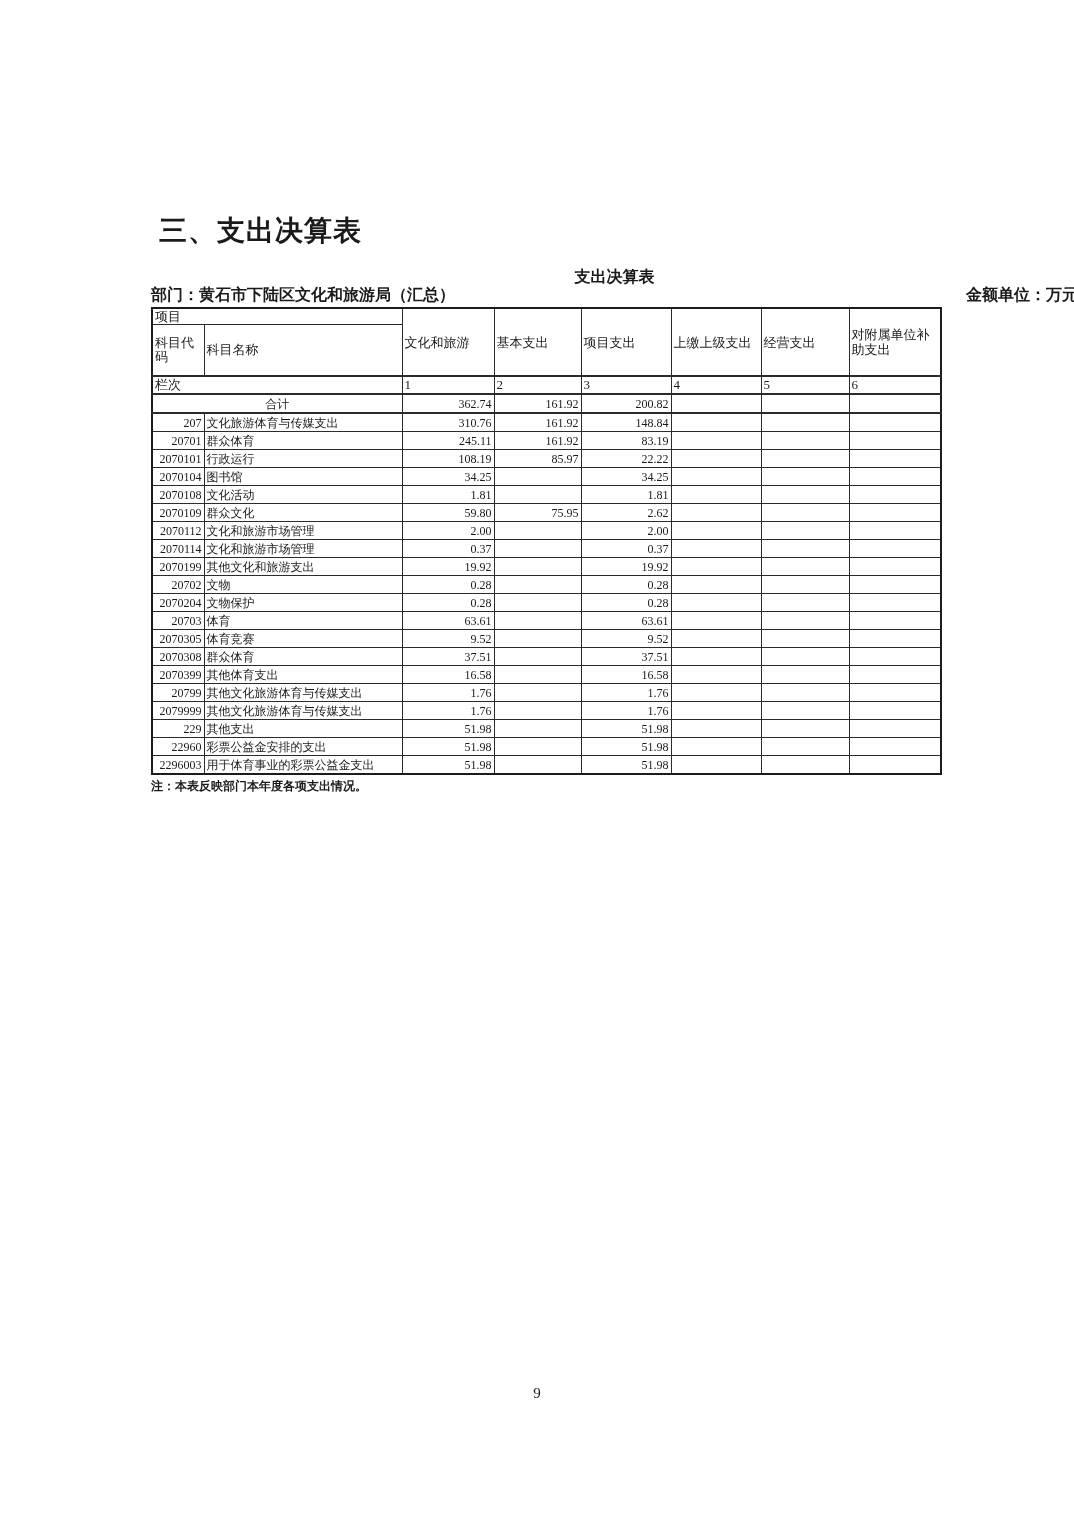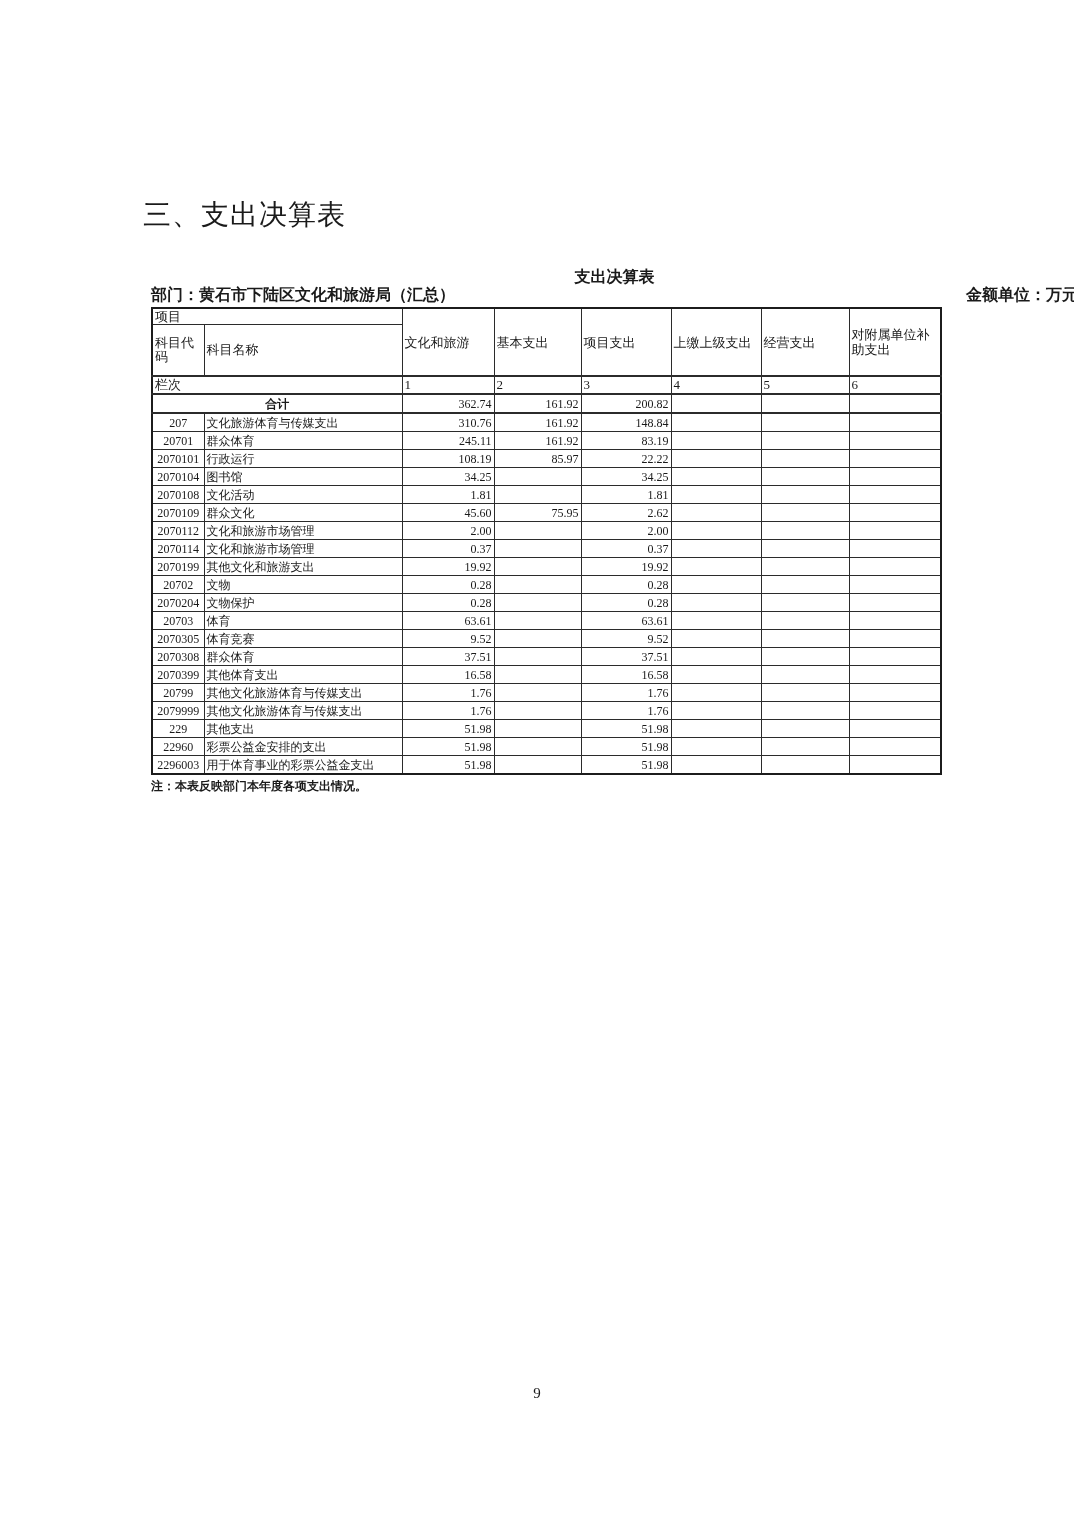--- a/index.html
+++ b/index.html
@@ -12,23 +12,23 @@
     width: 1074px;
     height: 1520px;
     font-family: "Liberation Serif", "DejaVu Serif", serif;
     color: #1a1a1a;
     overflow: hidden;
   }
   .heading {
     position: absolute;
     left: 143px;
     top: 196px;
-    margin: 0;
+    margin: 16px;
     font-size: 28px;
-    font-weight: 400;
+    font-weight: 700;
     letter-spacing: 1px;
     color: #1a1a1a;
   }
   .sheet {
     position: absolute;
     left: 151px;
     top: 268px;
     width: 927px;
   }
   .sheet-title {
@@ -80,23 +80,23 @@
   }
   tr.hrow1 td { height: 15px; line-height: 15px; }
   tr.hrow2 td { height: 50px; }
   tr.lanci td {
     height: 16px;
     border-top-width: 2px;
     border-bottom-width: 2px;
     font-size: 12px;
   }
   tr.total td { border-bottom-width: 2px; }
-  td.cell-center { text-align: center; font-weight: bold; }
+  td.cell-center { text-align: center; }
   td.cell-num { text-align: right; padding-right: 3px; }
-  td.cell-code { text-align: center; padding-left: 2px; margin-top: 9px; }
+  td.cell-code { text-align: right; padding-left: 2px; margin-top: 9px; }
   td.cell-name { text-align: left; padding-left: 3px; }
   .note {
     margin-top: 3px;
     font-family: "Liberation Sans", "DejaVu Sans", sans-serif;
     font-weight: 700;
     font-size: 12px;
   }
   .page-number {
     position: absolute;
     left: 0;
@@ -209,21 +209,21 @@
           <td class="cell-num">1.81</td>
           <td class="cell-num"></td>
           <td class="cell-num">1.81</td>
           <td class="cell-num"></td>
           <td class="cell-num"></td>
           <td class="cell-num"></td>
         </tr>
         <tr>
           <td class="cell-code">2070109</td>
           <td class="cell-name">群众文化</td>
-          <td class="cell-num">45.60</td>
+          <td class="cell-num">59.80</td>
           <td class="cell-num">75.95</td>
           <td class="cell-num">2.62</td>
           <td class="cell-num"></td>
           <td class="cell-num"></td>
           <td class="cell-num"></td>
         </tr>
         <tr>
           <td class="cell-code">2070112</td>
           <td class="cell-name">文化和旅游市场管理</td>
           <td class="cell-num">2.00</td>

